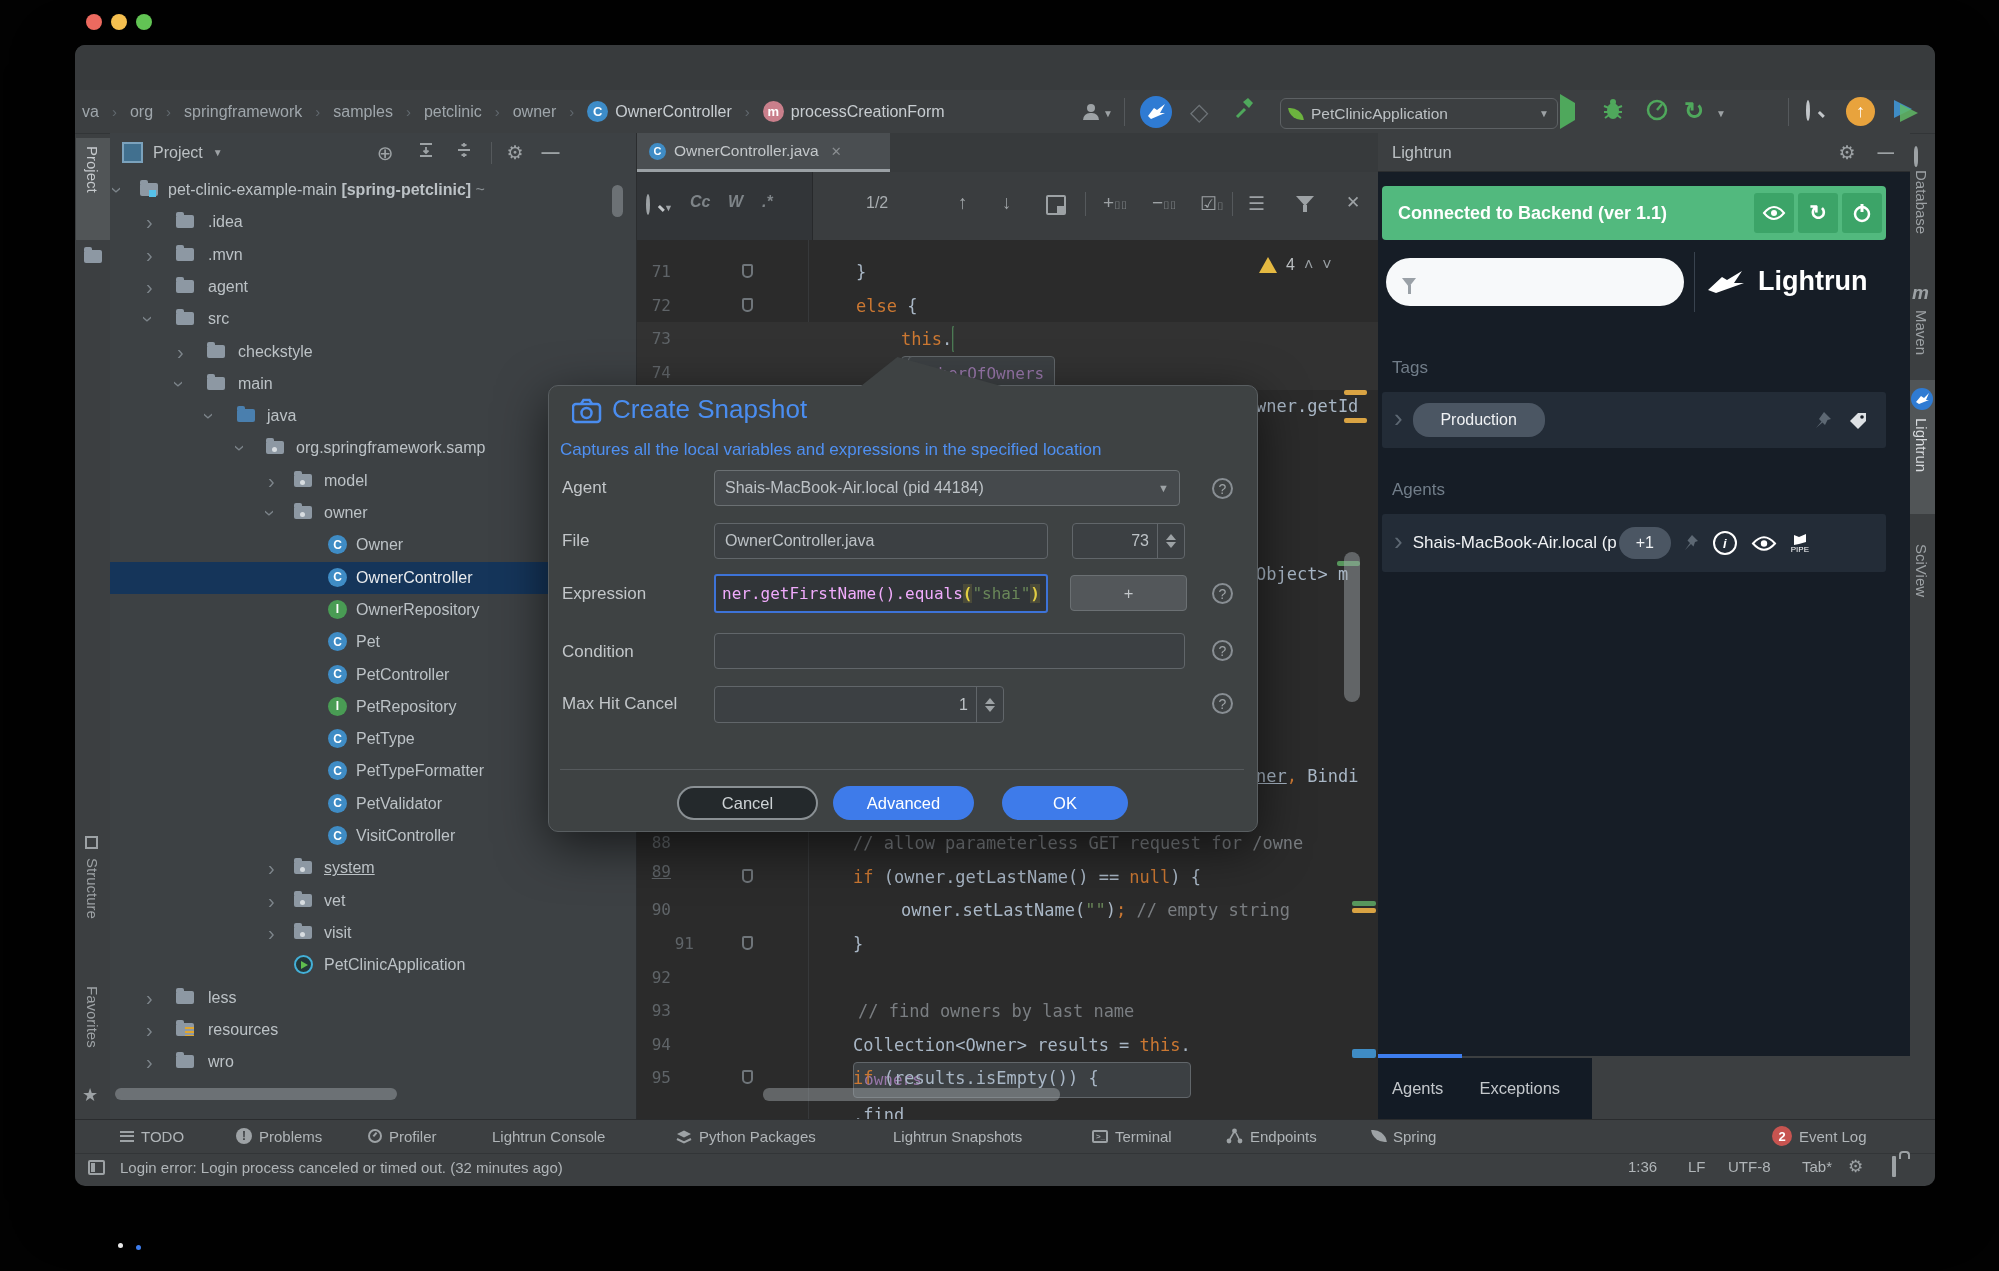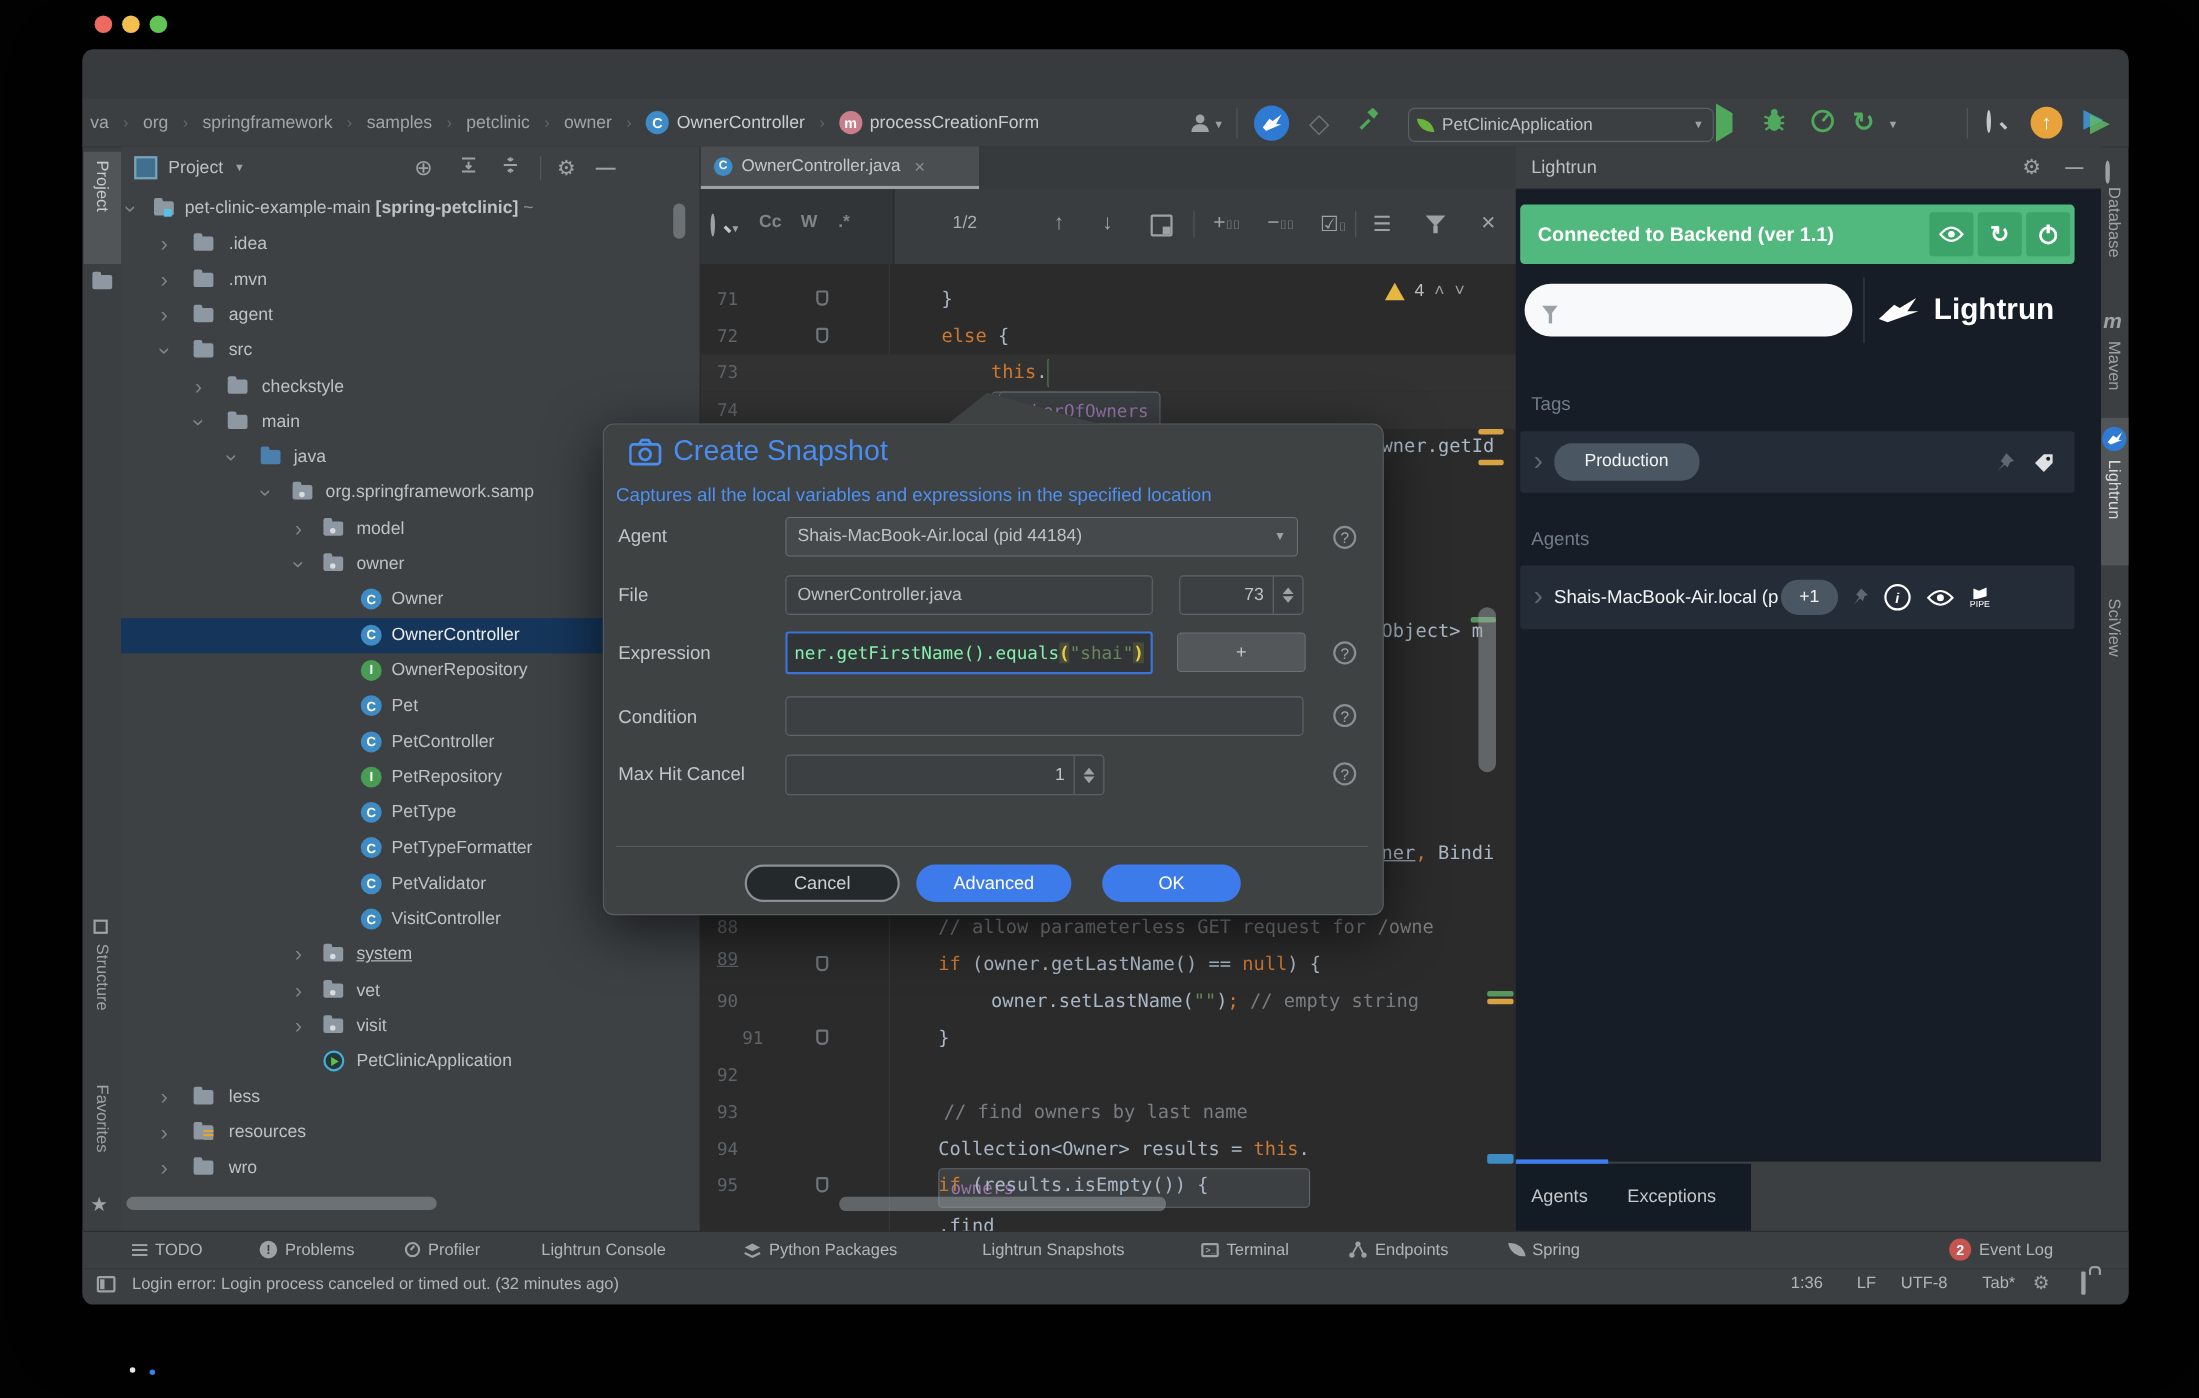--- a/index.html
+++ b/index.html
@@ -61,21 +61,21 @@
   .ball.boot:after{content:"";width:0;height:0;border-left:7px solid #5fbf4e;border-top:4px solid transparent;border-bottom:4px solid transparent;margin-left:2px;}
   .scroll-pill{background:rgba(166,172,177,.45);border-radius:6px;}
 
   
   #ed-tabbar{left:637px;top:133px;width:741px;height:39px;background:#373a3c;}
   #ed-tab{left:637px;top:133px;width:253px;height:36px;background:#4a4e51;display:flex;align-items:center;gap:8px;padding-left:12px;
           color:#c3c7ca;font-size:15.5px;box-sizing:border-box;}
   #ed-tab-underline{left:637px;top:169px;width:253px;height:3px;background:#9aa0a4;}
   #findbar{left:637px;top:172px;width:741px;height:68px;background:#3a3d3f;border-bottom:1px solid #2a2c2e;}
   #find-field{left:637px;top:172px;width:175px;height:68px;background:#323538;border-right:1px solid #27292b;}
-  .find-tg{color:#7e8488;font-size:16px;font-weight:bold;top:193px;}
+  .find-tg{color:#7e8488;font-size:16px;font-weight:bold;top:193px;font-style:italic;}
   .find-ic{color:#9da2a5;font-size:19px;top:192px;}
   #code{left:637px;top:240px;width:741px;height:879px;background:#2b2b2b;overflow:hidden;}
   .stripe{position:absolute;left:0;width:741px;height:34px;background:#323232;}
   .ln{position:absolute;left:0;width:34px;text-align:right;color:#5f6468;font-size:16px;line-height:34px;}
   .gmark{position:absolute;left:105px;top:9px;width:11px;height:14px;border:2px solid #6f757a;border-radius:2px 2px 5px 5px;box-sizing:border-box;}
   .cl{position:absolute;height:34px;line-height:34px;font-size:17px;white-space:pre;}
   .tk.pln{color:#a9b7c6;} .tk.kw{color:#cc7832;} .tk.fld{color:#9876aa;}
   .tk.cmt{color:#7a7e82;} .tk.str{color:#6a8759;} .tk.u{color:#a9b7c6;text-decoration:underline;}
   .tk.box{border:1px solid #4c7a54;background:rgba(70,116,80,.38);border-radius:2px;padding:2px 1px;}
   #gutter-sep{position:absolute;left:171px;top:0;width:1px;height:879px;background:#37393b;}
@@ -91,21 +91,21 @@
   .dlg-label{color:#c2c6c9;font-size:17px;}
   .fld{background:#3c4043;border:1px solid #61666a;border-radius:4px;box-sizing:border-box;color:#bdc2c6;
        font-size:16px;display:flex;align-items:center;padding:0 10px;}
   .combo{background:#45494c;border:1px solid #6b7073;}
   .help{width:21px;height:21px;border-radius:50%;border:2px solid #888e93;color:#9da2a5;font-size:14px;
         display:flex;align-items:center;justify-content:center;box-sizing:border-box;}
   .spin{display:flex;flex-direction:column;justify-content:center;gap:2px;align-items:center;width:26px;border-left:1px solid #61666a;height:100%;}
   .spin i{width:0;height:0;border-left:5px solid transparent;border-right:5px solid transparent;}
   .spin .up{border-bottom:6px solid #9da2a5;} .spin .dn{border-top:6px solid #9da2a5;}
   #expr-field{background:#313538;border:2px solid #3d73d8;border-radius:3px;}
-  .e-pln{color:#86efac;} .e-br{color:#e3cf43;font-weight:bold;background:rgba(227,207,67,.14);} .e-str{color:#6a8759;}
+  .e-pln{color:#f0abfc;} .e-br{color:#e3cf43;font-weight:bold;background:rgba(227,207,67,.14);} .e-str{color:#6a8759;}
   .caret{display:inline-block;width:2px;height:20px;background:#e8eaec;vertical-align:middle;margin-left:1px;}
   .dlg-btn{border-radius:17px;height:34px;display:flex;align-items:center;justify-content:center;font-size:16.5px;}
   #btn-cancel{background:#24292c;border:2px solid #8a9094;color:#cdd2d5;box-sizing:border-box;}
   .btn-blue{background:#3e7bea;color:#fff;}
 
   
   #lr-header{left:1378px;top:133px;width:532px;height:39px;background:#3c3f41;border-bottom:1px solid #2c2e30;
              display:flex;align-items:center;color:#bcc1c4;font-size:16.5px;padding-left:14px;box-sizing:border-box;}
   #lr-panel{left:1378px;top:172px;width:532px;height:884px;background:#161d26;}
   #lr-green{left:1382px;top:186px;width:504px;height:54px;background:#52b97e;border-radius:4px;display:flex;align-items:center;}

